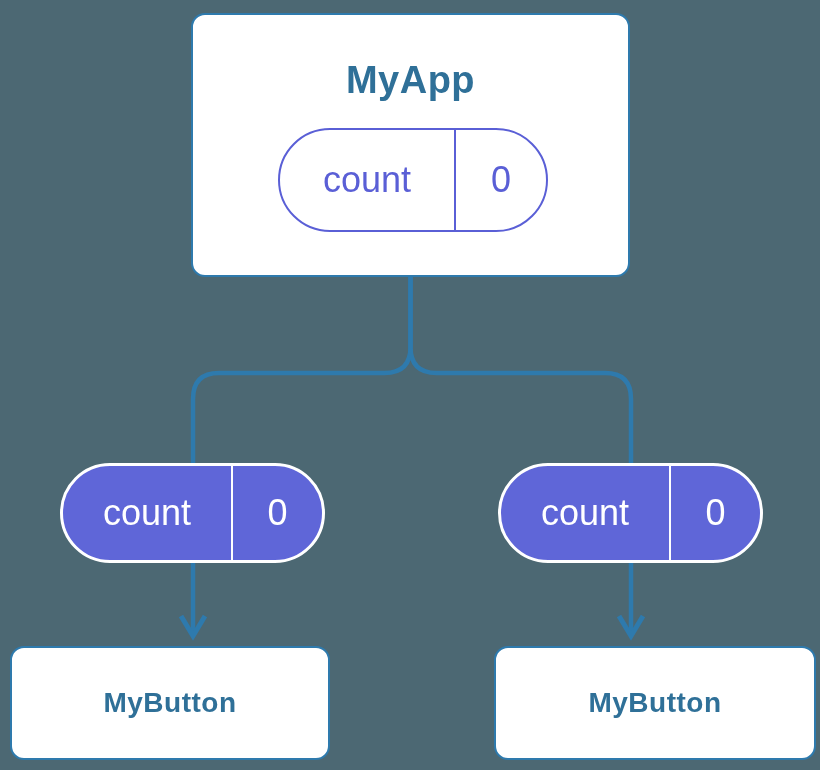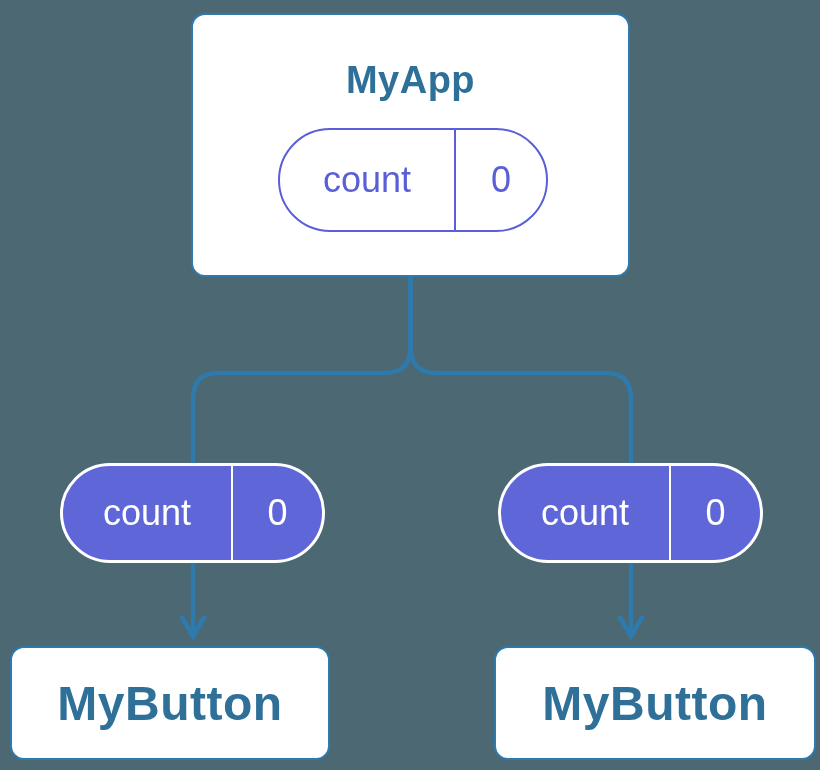--- a/index.html
+++ b/index.html
@@ -37,21 +37,21 @@
     text-align: center;
     font-size: 38px;
     font-weight: 600;
     letter-spacing: 0.5px;
     color: var(--title-text, #2F7098);
   }
   .leaf-card {
     display: flex;
     align-items: center;
     justify-content: center;
-    font-size: 48px;
+    font-size: 28px;
     font-weight: 600;
     letter-spacing: 0.5px;
     color: var(--title-text, #2F7098);
   }
   .leaf-left  { left: 10px;  top: 646px; width: 320px; height: 114px; }
   .leaf-right { left: 494px; top: 646px; width: 322px; height: 114px; }
 
   .pill {
     position: absolute;
     display: flex;

